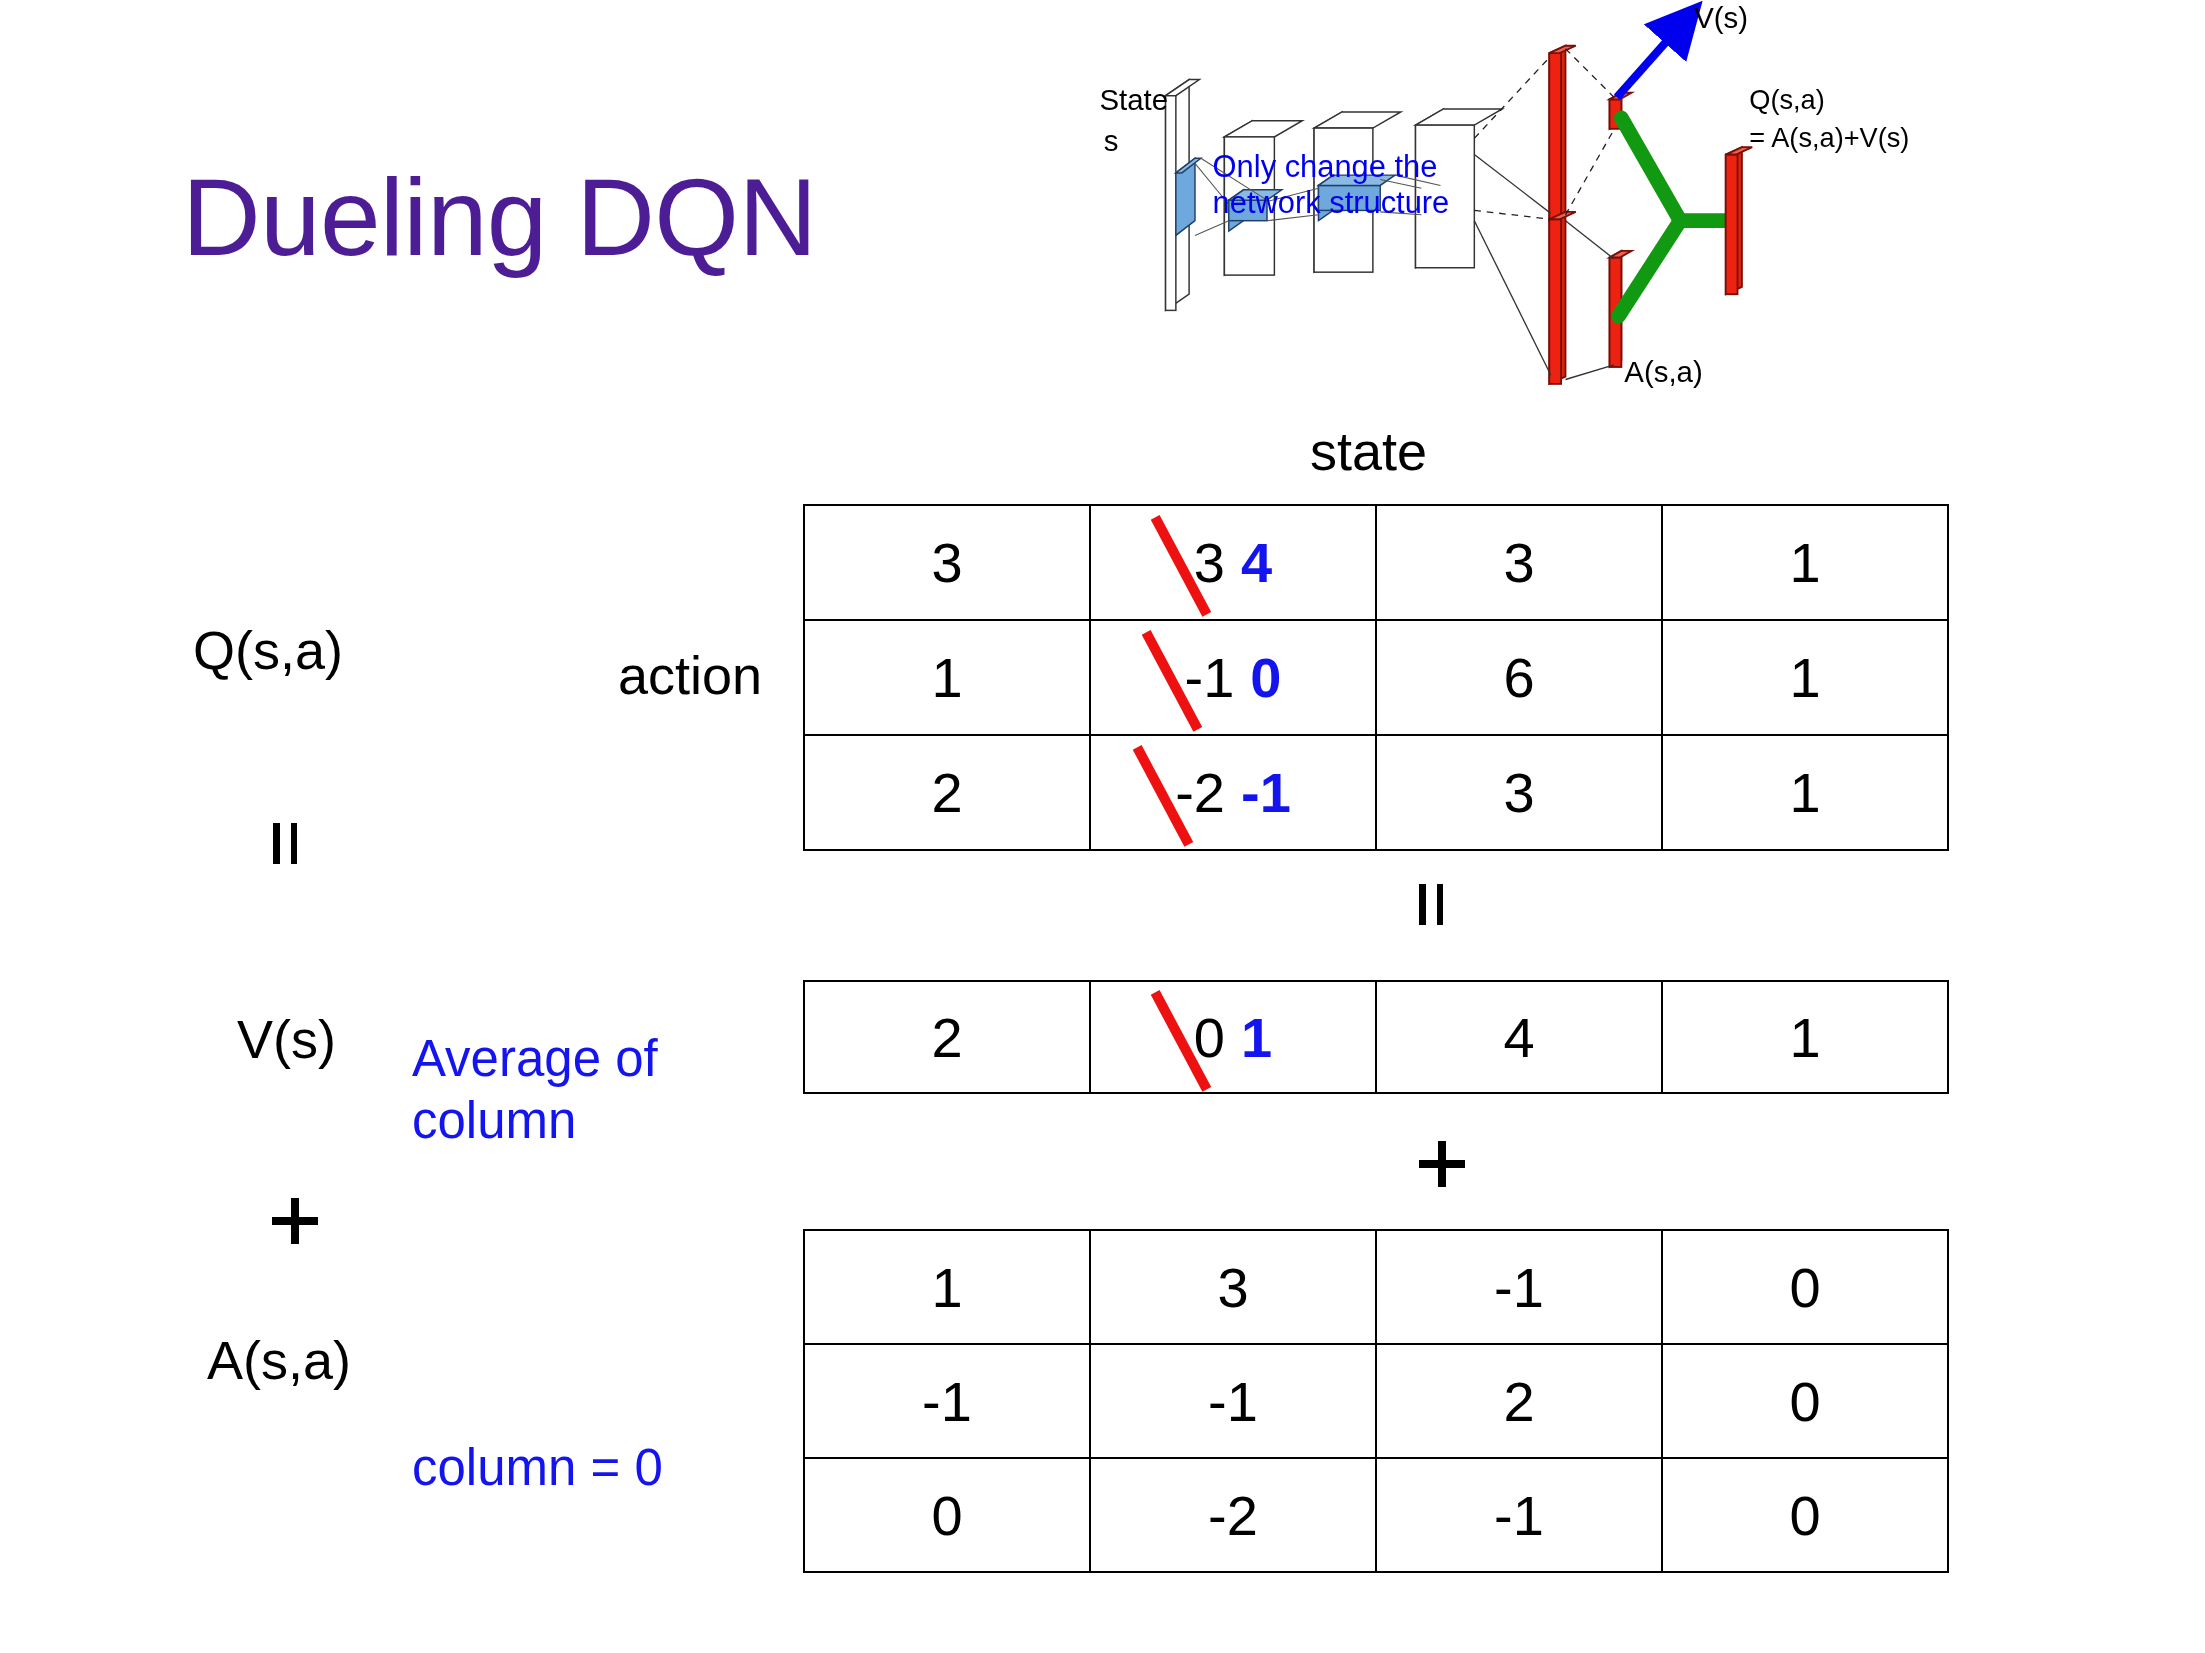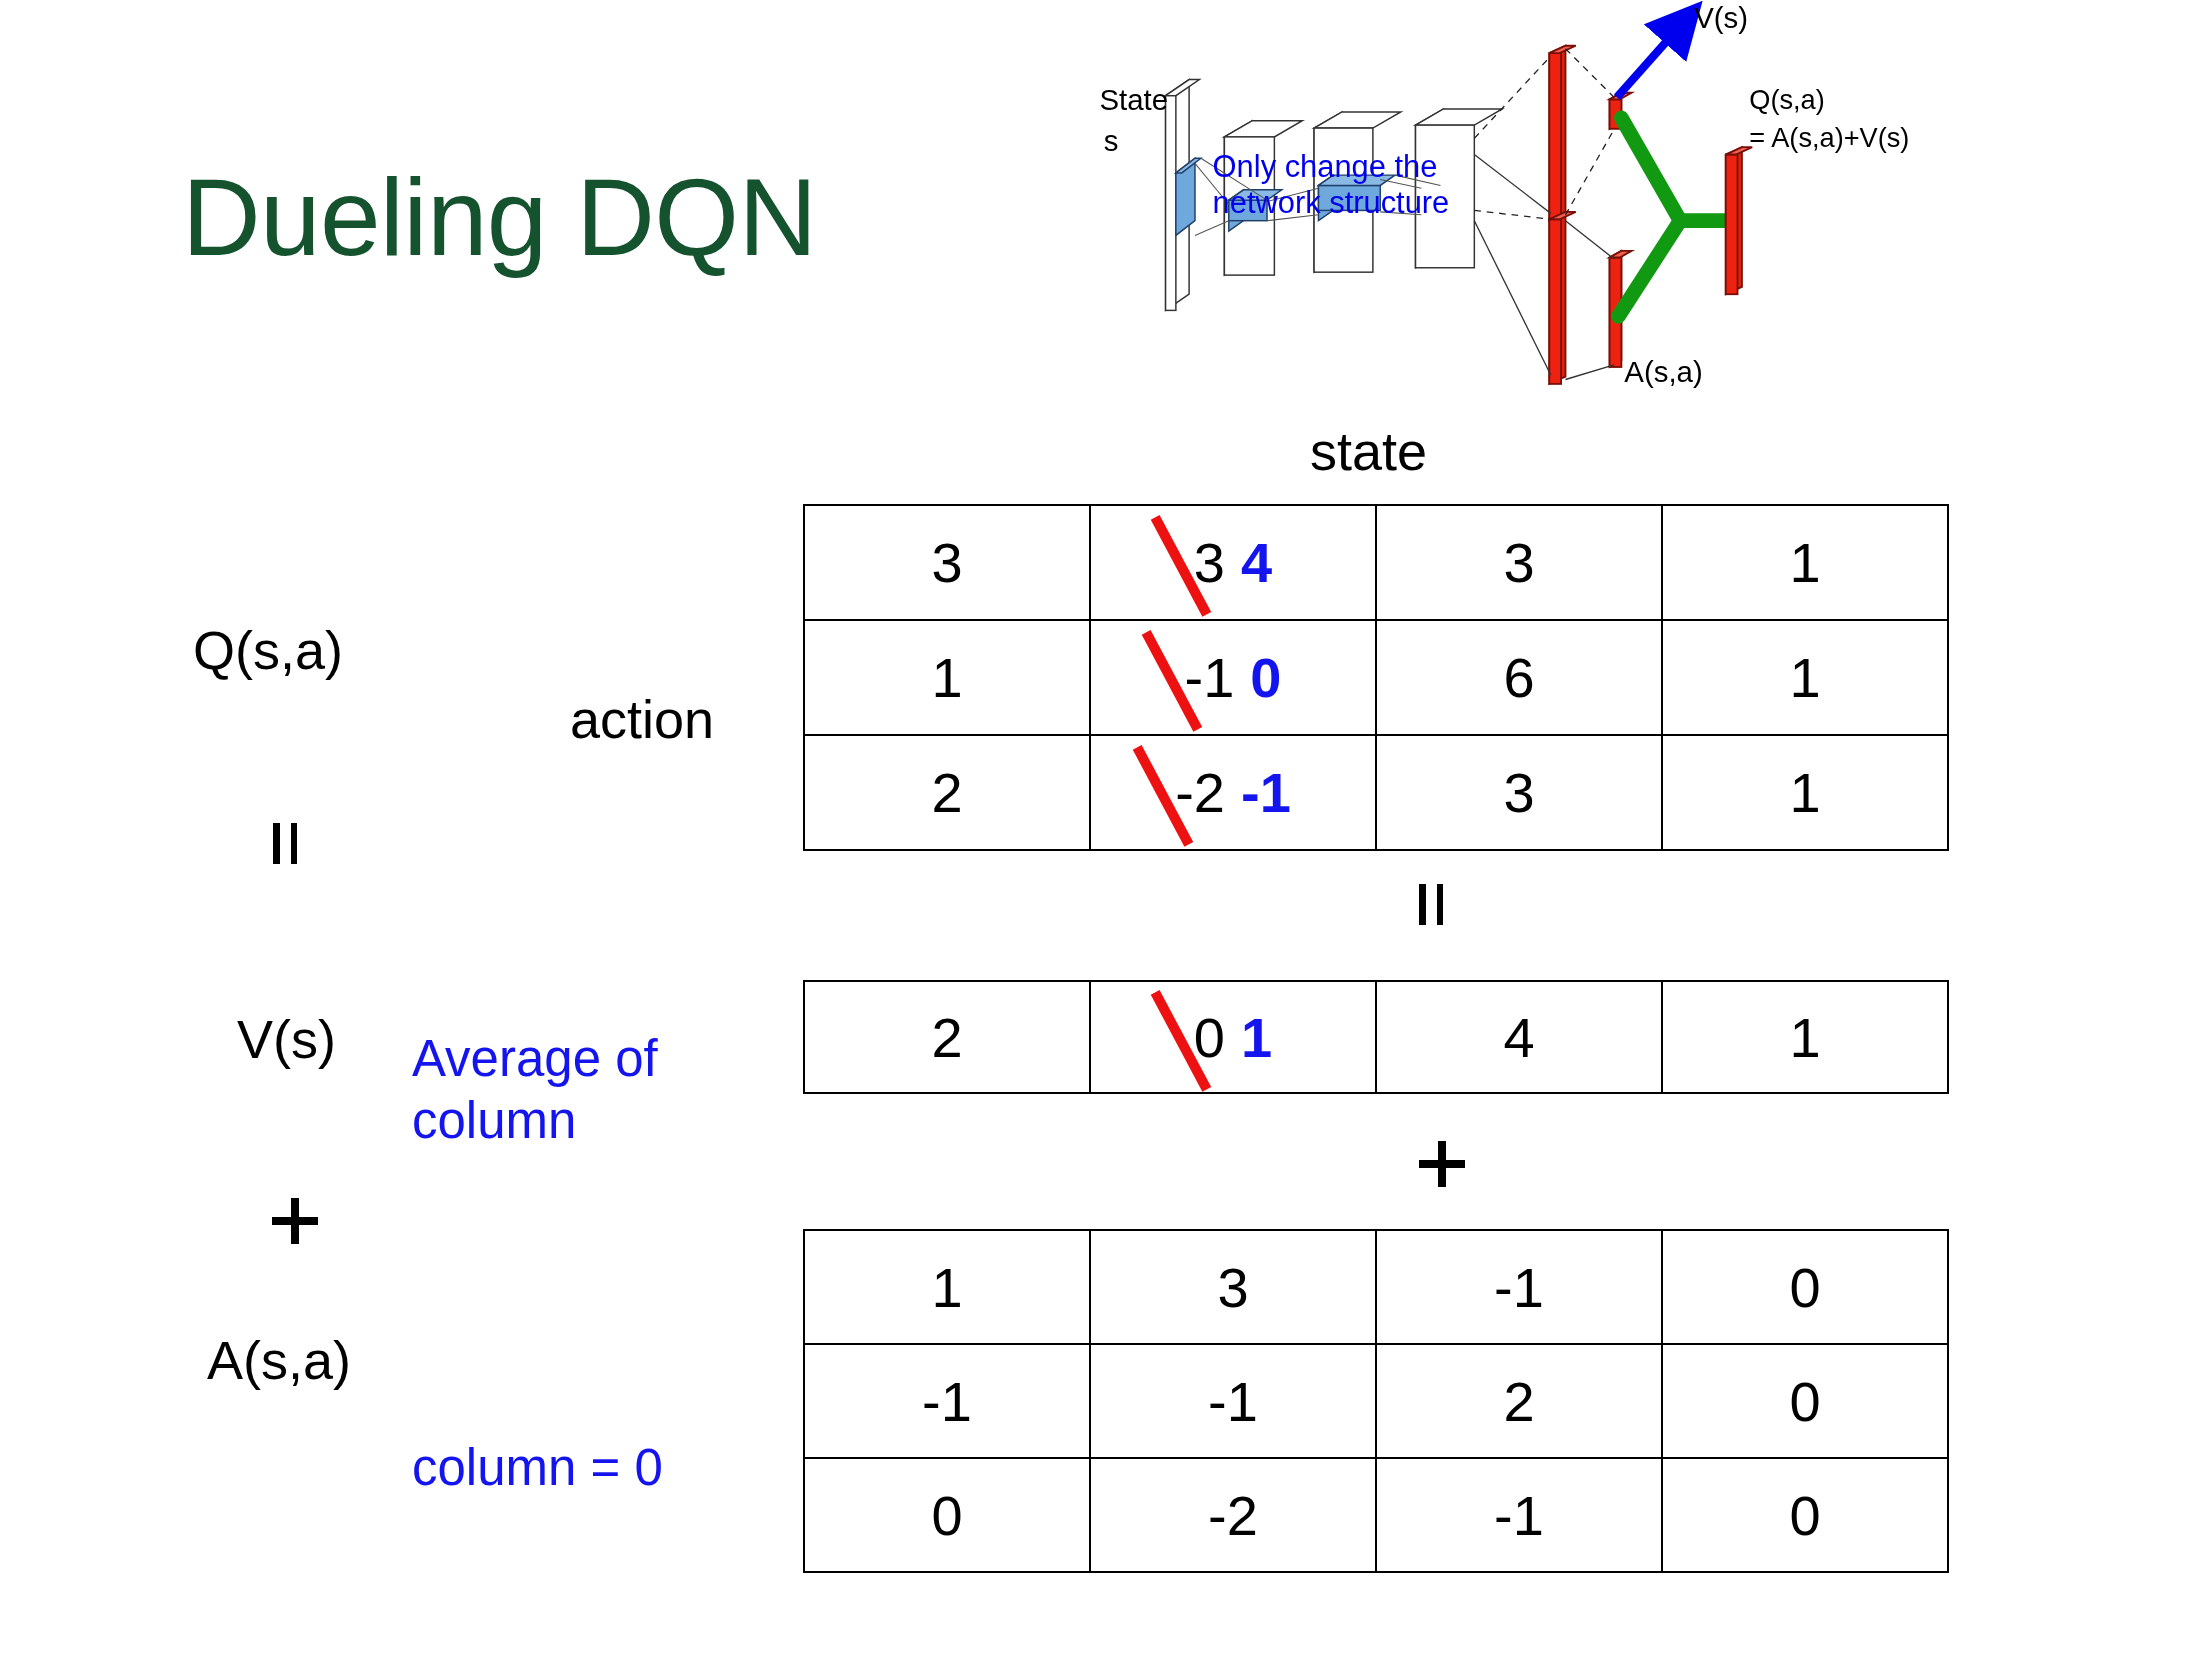--- a/index.html
+++ b/index.html
@@ -19,21 +19,21 @@
 
   
   #slide-title {
     left: 182px;
     top: 163px;
     font-size: 109px;
     line-height: 1.0;
     font-weight: 400;
     letter-spacing: -0.7px;
     white-space: nowrap;
-    color: #14532d;
+    color: #4c1d95;
   }
 
   
   #network-diagram {
     left: 1095px;
     top: 0px;
     width: 1088px;
     height: 412px;
   }
   #network-diagram svg { display: block; }
@@ -67,21 +67,21 @@
     white-space: nowrap;
     line-height: 1.22;
     margin-left: 36px;
   }
   #state-header {
     left: 1310px;
     top: 423px;
     font-size: 54px;
   }
   #label-qsa   { left: 193px;  top: 622px; }
-  #label-action{ left: 570px;  top: 647px; margin-top: 44px; }
+  #label-action{ left: 618px;  top: 647px; }
   #label-vs    { left: 237px;  top: 1011px; }
   #label-asa   { left: 207px;  top: 1332px; }
 
   #label-avg-of-column {
     left: 376px;
     top: 1028px;
   }
   #label-sum-of-column {
     left: 376px;
     top: 1437px;

